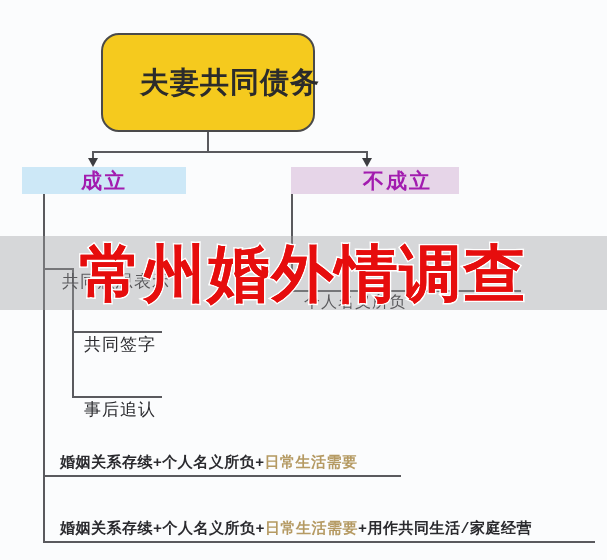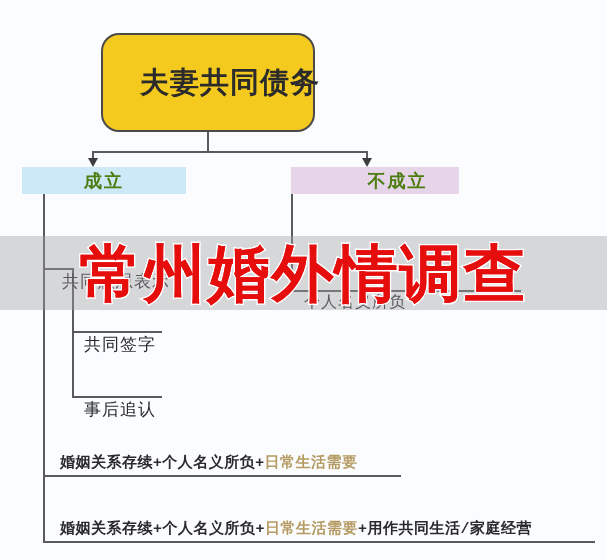--- a/index.html
+++ b/index.html
@@ -43,23 +43,23 @@
   
   .branch-box {
     position: absolute;
     height: 27px;
     box-sizing: border-box;
     display: flex;
     align-items: center;
     justify-content: center;
   }
   .branch-box .label {
-    font-size: 18px;
-    font-weight: bold;
-    color: #4d7c0f;
+    font-size: 21px;
+    font-weight: bold;
+    color: #a21caf;
     letter-spacing: 2px;
     white-space: nowrap;
   }
   #branch-established {
     left: 22px;
     top: 167px;
     width: 164px;
     background: #cde8f7;
   }
   #branch-not-established {

